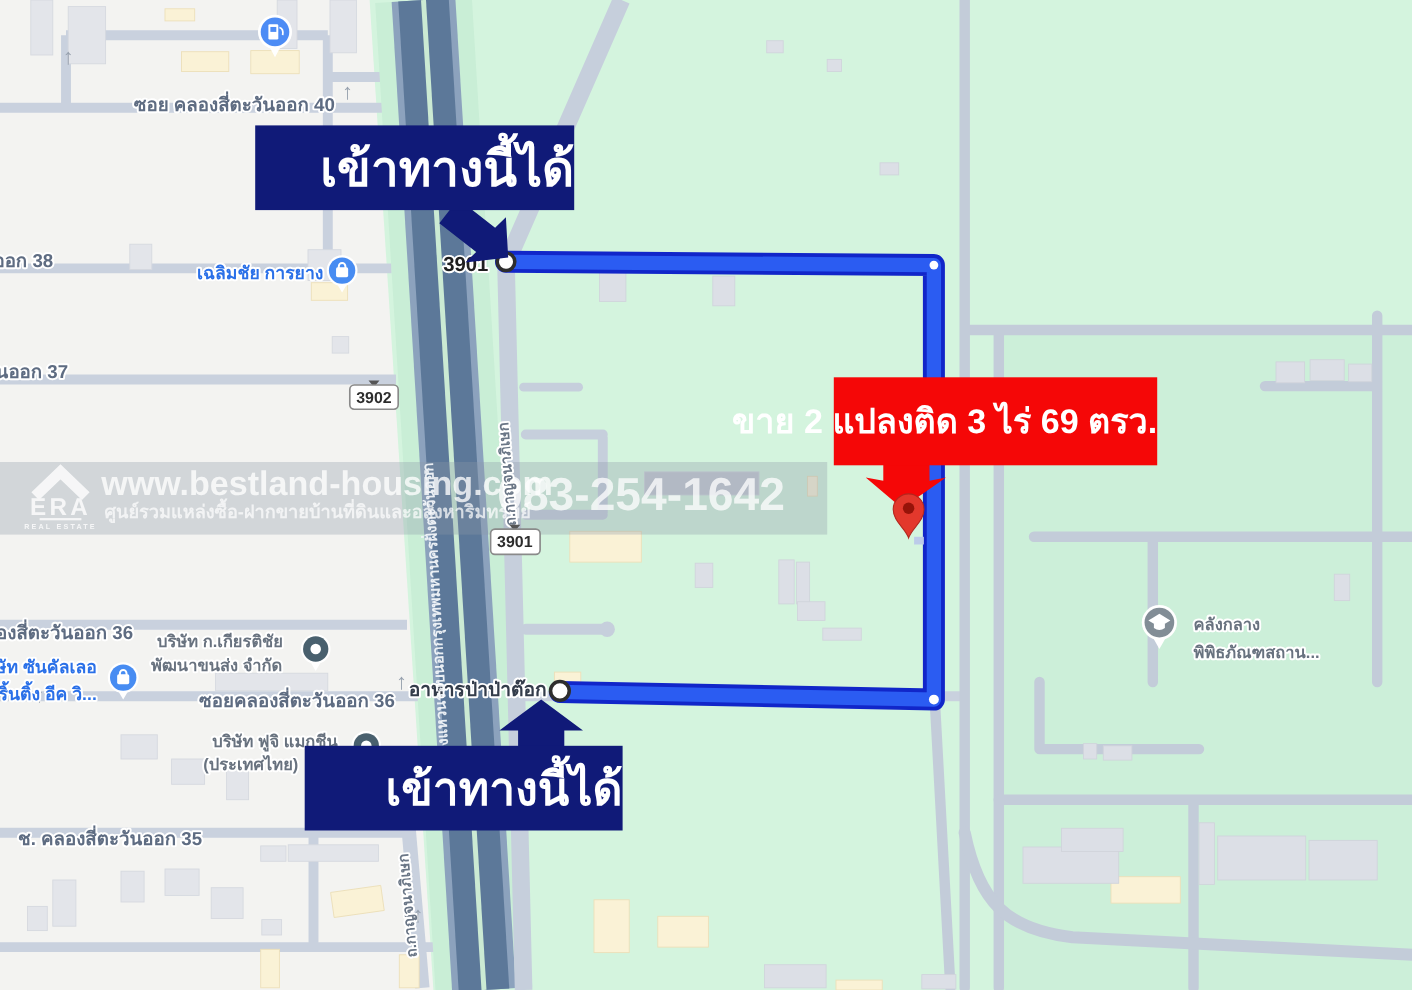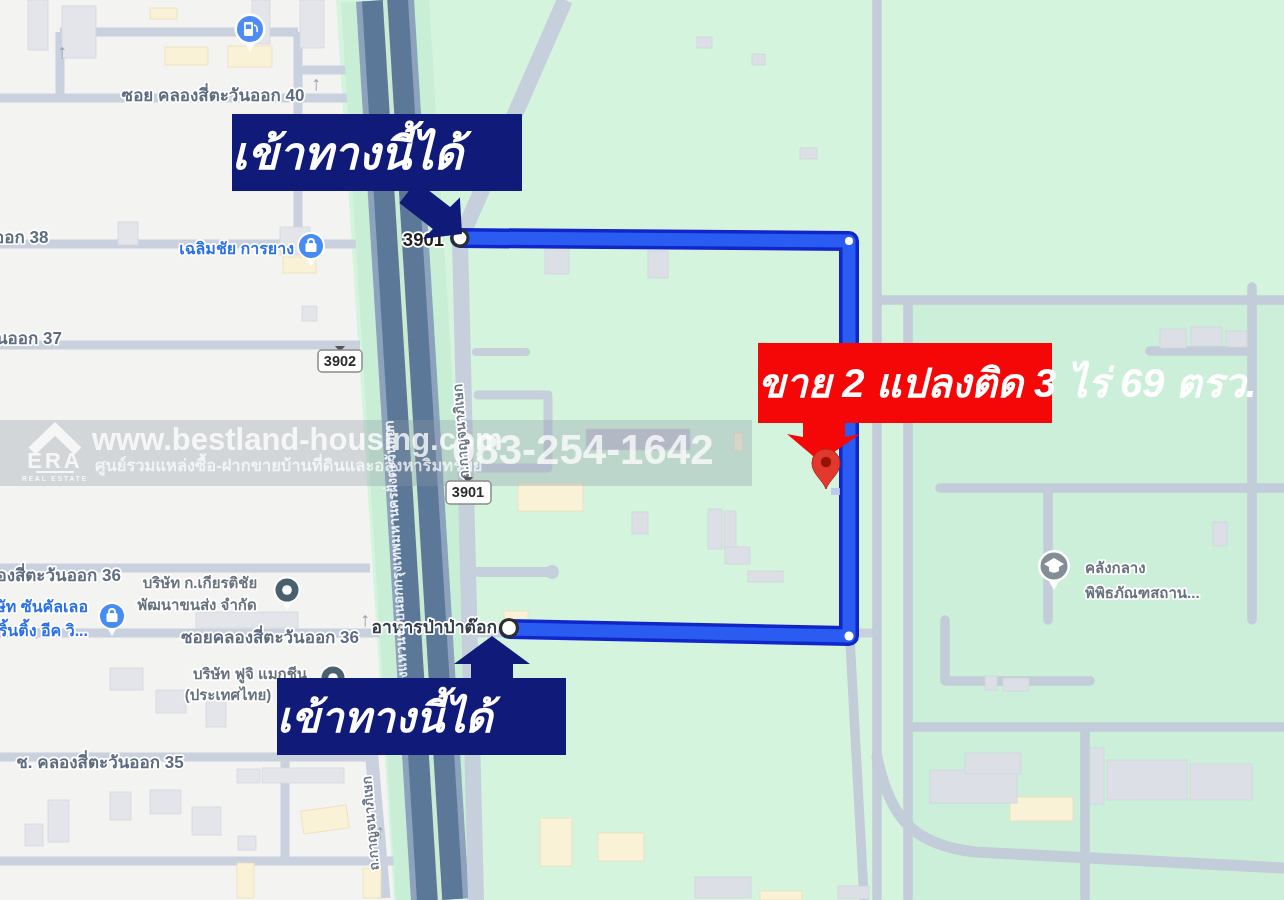--- a/index.html
+++ b/index.html
@@ -6,24 +6,24 @@
   .stage{position:relative;width:1284px;height:900px;overflow:hidden;
          font-family:"Liberation Sans",sans-serif;background:#f3f3f1;}
   .stage svg{position:absolute;left:0;top:0;}
   svg text{font-family:"Liberation Sans",sans-serif;font-weight:bold;}
   .lbl{paint-order:stroke;stroke:#ffffff;stroke-width:3.5px;stroke-linejoin:round;}
   .street{fill:#5e6c82;font-size:17px;}
   .poi-blue{fill:#2a70e8;font-size:16px;}
   .poi-gray{fill:#68727f;font-size:15px;}
   .badge-txt{fill:#2d2d2d;font-size:14.5px;stroke:none;}
   .banner{position:absolute;background:#101a78;color:#ffffff;display:flex;
-          align-items:center;justify-content:flex-start;font-weight:bold;white-space:nowrap;font-style:italic;}
+          align-items:center;justify-content:flex-end;font-weight:bold;white-space:nowrap;}
   #banner-top{left:232px;top:114px;width:290px;height:77px;font-size:45px;}
   #banner-bottom{left:277px;top:678px;width:289px;height:77px;font-size:42px;}
-  #banner-sale{left:758px;top:343px;width:294px;height:80px;background:#f50707;font-size:40px;}
+  #banner-sale{left:758px;top:343px;width:294px;height:80px;background:#f50707;font-size:31px;}
 </style>
 </head>
 <body>
 
 <div class="stage">
 
 <svg width="1284" height="900" viewBox="0 0 1284 900">
   <defs>
     <path id="p-ring" d="M 409,712 L 383,225"></path>
     <path id="p-kan1" d="M 469,478 L 455,292"></path>

